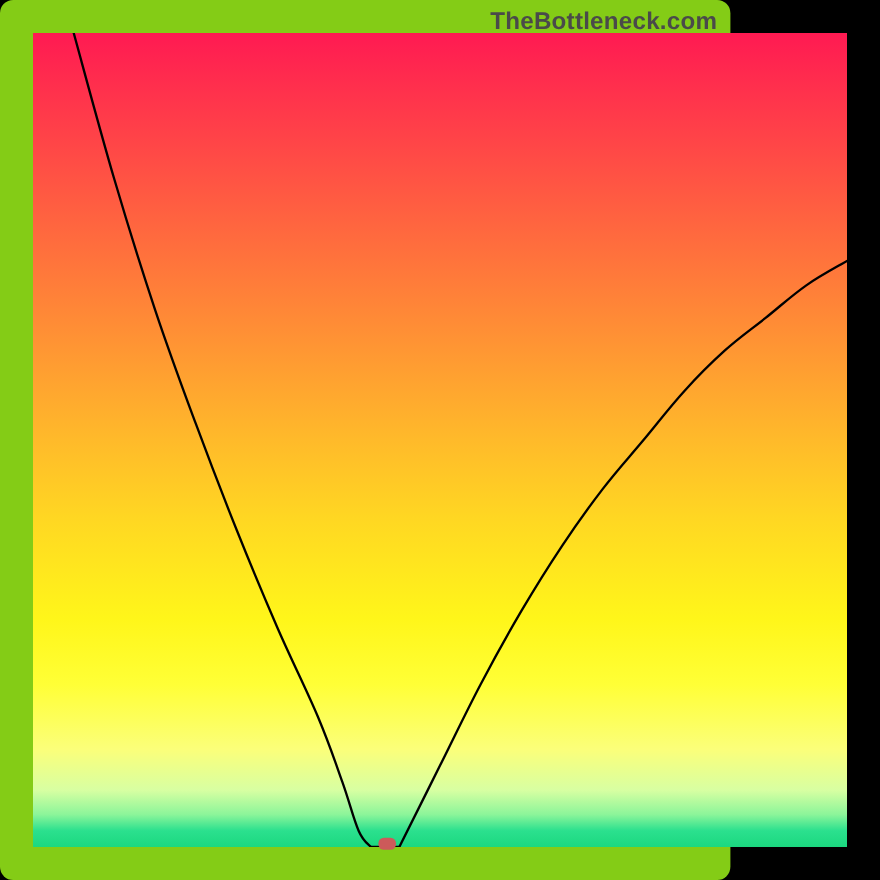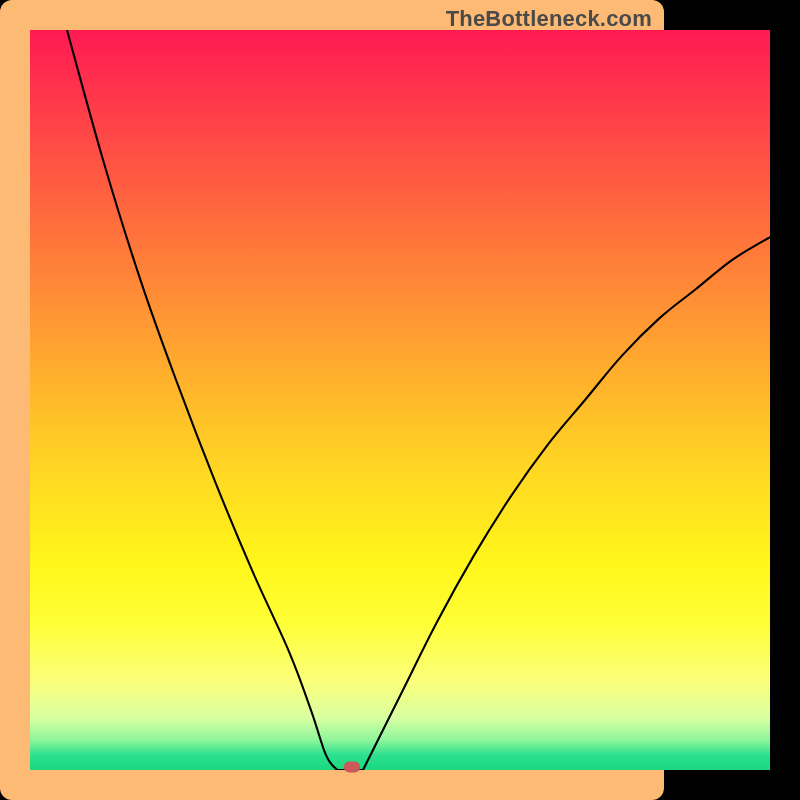--- a/index.html
+++ b/index.html
@@ -8,21 +8,21 @@
     width: 800px;
     height: 800px;
     overflow: hidden;
     font-family: Arial, Helvetica, sans-serif;
     background: #000;
   }
   .frame {
     position: relative;
     width: 664px;
     height: 800px;
-    background: #fdba74;
+    background: #84cc16;
     border-radius: 12px;
   }
   .watermark {
     position: absolute;
     top: 6px;
     right: 12px;
     color: #4a4a4a;
     font-size: 22px;
     font-weight: 600;
     letter-spacing: 0.2px;

